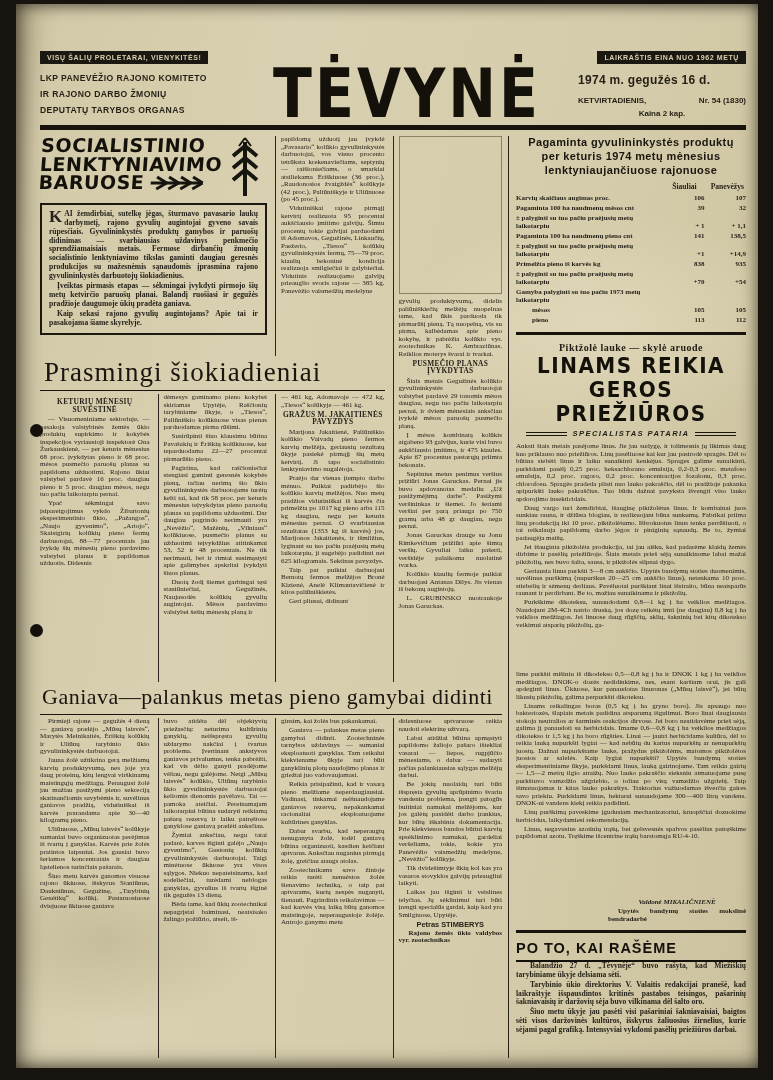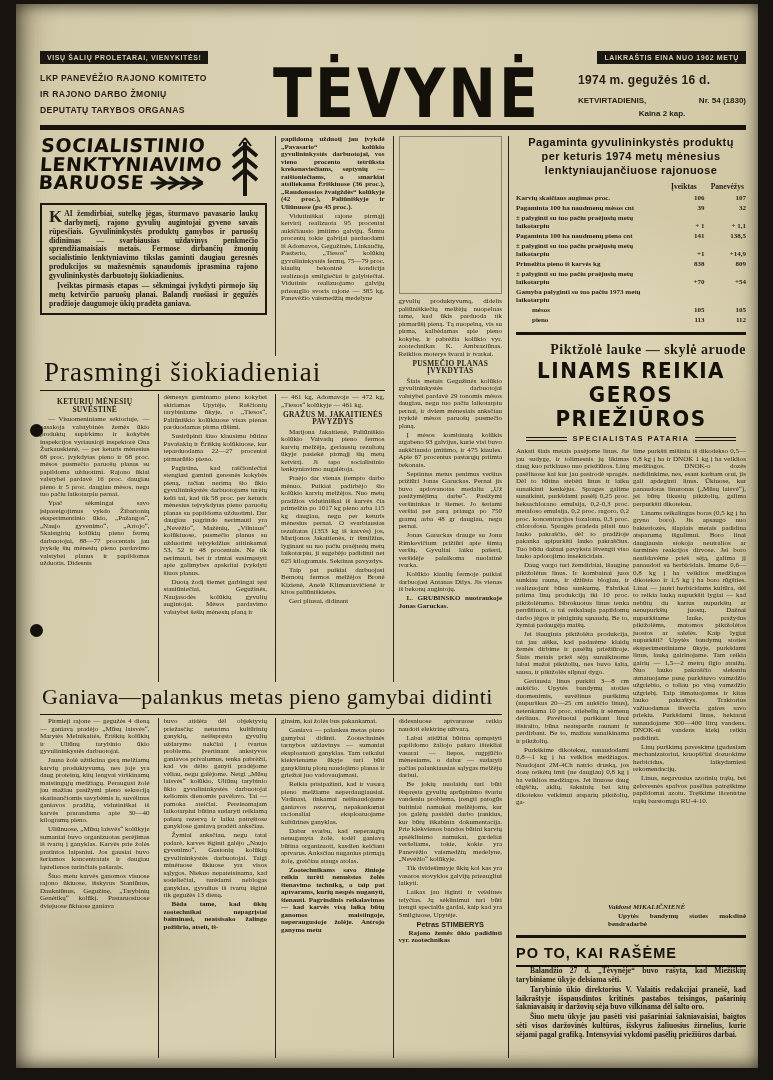--- a/index.html
+++ b/index.html
@@ -45,27 +45,27 @@
   .promo-title{font-family:"DejaVu Sans",sans-serif;font-weight:900;font-size:19px;
     line-height:.98;letter-spacing:.5px;color:#14110b;transform:skewX(-4deg);}
   .promo-title .spike-row{display:flex;align-items:center;gap:4px;}
   .promo-box{border:2px solid #1c1912;margin-top:5px;padding:5px 7px;}
   .promo-box .para{font-size:7.6px;line-height:8.8px;font-weight:bold;}
   .dc::first-letter{font-size:17px;float:left;line-height:13px;padding-right:2px;font-weight:bold;}
 
   
   .para{margin:0;font-size:7px;line-height:7.5px;text-align:justify;text-indent:8px;color:#26221a;}
   .para.ni{text-indent:0;}
-  .para.b{font-weight:bold;}
+  .para.b{font-weight:normal;}
   .para.sub{text-indent:0;text-align:center;font-weight:bold;font-size:7.4px;
     letter-spacing:.3px;margin:4px 0 3px;}
   .para.sig{text-indent:0;text-align:center;font-weight:bold;font-family:"Liberation Sans",sans-serif;
     font-size:7.4px;margin-top:4px;}
   .para.sigrole{text-indent:10px;font-weight:bold;font-size:7px;}
-  .para.it{font-style:italic;text-align:left;text-indent:0;font-weight:bold;margin-top:4px;}
+  .para.it{font-style:italic;text-align:center;text-indent:0;font-weight:bold;margin-top:4px;}
   .para+.para{margin-top:1.5px;}
 
   .col3top{grid-column:3;grid-row:1;}
   .col4block{grid-column:4;grid-row:1/4;}
   .photo{height:156px;margin-bottom:4px;border:1px solid #8b8165;
     background:
      radial-gradient(ellipse 34px 48px at 54% 38%, #d3caa9 0%, #c0b594 55%, rgba(0,0,0,0) 72%),
      radial-gradient(ellipse 20px 14px at 50% 30%, #b4a987 0%, rgba(0,0,0,0) 80%),
      radial-gradient(ellipse 60px 80px at 50% 60%, #a39874 0%, #8d8262 70%, rgba(0,0,0,0) 85%),
      radial-gradient(ellipse 90px 60px at 45% 95%, #6e male 0%, rgba(0,0,0,0) 70%),
@@ -82,27 +82,27 @@
   .stats-title{font-family:"Liberation Sans",sans-serif;font-weight:bold;font-size:11px;
     line-height:1.25;text-align:center;letter-spacing:.4px;color:#1a160f;padding:0 6px;}
   .stats-heads{display:flex;justify-content:flex-end;gap:14px;font-weight:bold;font-size:7.6px;
     margin:5px 2px 2px 0;}
   table.stats{width:100%;border-collapse:collapse;}
   table.stats td{font-size:7px;line-height:8px;vertical-align:bottom;padding:1px 0;color:#221e15;}
   td.lbl{width:64%;font-weight:bold;}
   td.lbl.ind{padding-left:16px;}
   td.val{text-align:right;font-weight:bold;width:18%;}
   .thick-rule{height:3px;background:#18140d;margin:7px 0;}
-  .kicker{text-align:right;font-weight:bold;font-size:14px;letter-spacing:.5px;margin-top:2px;}
+  .kicker{text-align:center;font-weight:bold;font-size:10px;letter-spacing:.5px;margin-top:2px;}
   .linai-head{font-family:"DejaVu Sans",sans-serif;font-weight:900;font-size:20px;line-height:1.15;
     text-align:center;letter-spacing:1.5px;color:#14110b;margin-top:3px;transform:scaleY(1.05);}
   .tagline{display:flex;align-items:center;gap:6px;margin:4px 10px 5px;}
   .tagline .line{flex:1;border-top:1px solid #1a160f;border-bottom:1px solid #1a160f;height:2px;}
-  .tagline .txt{font-family:"Liberation Sans",sans-serif;font-weight:bold;font-size:7.6px;letter-spacing:1.4px;}
-  .linai-cols{display:flex;gap:4px;height:452px;overflow:hidden;}
+  .tagline .txt{font-family:"Liberation Sans",sans-serif;font-weight:bold;font-size:7.6px;letter-spacing:1.4px;font-style:italic;}
+  .linai-cols{display:flex;gap:4px;height:452px;overflow:hidden;flex-direction:column;}
   .linai-cols>div{flex:1;}
   .poto-head{font-family:"Liberation Sans",sans-serif;font-weight:bold;font-size:14.5px;
     letter-spacing:1px;color:#14110b;border-bottom:2px solid #14110b;padding-bottom:4px;}
   .poto .para{font-size:7.6px;line-height:8.6px;font-weight:bold;text-indent:14px;}
   .wheat{flex:0 0 auto;}
 </style>
 </head>
 <body>
 
 <div class="paper">
@@ -162,20 +162,21 @@
                 <path d="M17 10 L5 20 M17 10 L29 20"></path>
                 <path d="M17 22 L5 32 M17 22 L29 32"></path>
                 <path d="M17 34 L5 44 M17 34 L29 44"></path>
                 <path d="M17 2 L11 10 M17 2 L23 10" stroke-width="2"></path>
               </g>
             </svg>
           </div>
           <div class="promo-box">
               <p class="para dc ni">KAI žemdirbiai, sutelkę jėgas, šturmavo pavasario laukų darbymetį, rajono gyvulių augintojai gyveno savais rūpesčiais. Gyvulininkystės produktų gamybos ir paruošų didinimas — svarbiausias uždavinys penkmečio sprendžiamaisiais metais. Fermose dirbančių žmonių socialistinio lenktyniavimo tikslas gaminti daugiau geresnės produkcijos su mažesnėmis sąnaudomis įprasmina rajono gyvulininkystės darbuotojų šiokiadienius.</p>
               <p class="para">Įveiktas pirmasis etapas — sėkmingai įvykdyti pirmojo šių metų ketvirčio paruošų planai. Balandį ruošiasi ir gegužės pradžioje daugumoje ūkių pradėta ganiava.</p>
+              <p class="para">Kaip sekasi rajono gyvulių augintojams? Apie tai ir pasakojama šiame skyrelyje.</p>
             </div>
         </div>
 
         <div class="col3top vr clip">
             <p class="para ni b">papildomą užduotį jau įvykdė „Pavasario“ kolūkio gyvulininkystės darbuotojai, vos vieno procento tetrūksta krekenaviečiams, septynių — raišioniečiams, o smarkiai atsiliekama Ėriškiuose (36 proc.), „Raudonosios žvaigždės“ kolūkyje (42 proc.), Paliūniškyje ir Uliūnuose (po 45 proc.).</p>
             <p class="para">Vidutiniškai rajone pirmąjį ketvirtį realizuota 95 procentai aukščiausio įmitimo galvijų. Šimtu procentų tokie galvijai parduodami iš Adomavos, Gegužinės, Linkaučių, Paežerio, „Tiesos“ kolūkių gyvulininkystės fermų, 75—79 proc. kiaulių bekoninė kondicija realizuoja smilgiečiai ir galybiečiai. Vidutinis realizuojamo galvijų prieauglio svoris rajone — 385 kg. Panevėžio vaismedžių medelyne</p>
           </div>
 
         <div class="col4block vr clip">
           <div class="photo"></div>
@@ -233,30 +234,30 @@
             <p class="para">Dabar svarbu, kad neperaugtų nenuganyta žolė, todėl ganiavą būtina organizuoti, kasdien keičiant aptvarus. Anksčiau nuganius pirmąją žolę, greičiau ataugs atolas.</p>
             <p class="para b">Zootechnikams savo žinioje reikia turėti nenuėstos žolės šienavimo techniką, o taip pat aptvarams, kurių nespės nuganyti, šienauti. Pagrindinis reikalavimas — kad karvės visą laiką būtų ganomos maistingoje, neperaugusioje žolėje. Antrojo ganymo metu</p>
           </div>
         <div class="g4 vr clip">
             <p class="para ni">didesniuose aptvaruose reikia naudoti elektrinę užtvarą.</p>
             <p class="para">Labai atidžiai būtina apmąstyti papildomo žaliojo pašaro ištekliai vasarai — liepos, rugpjūčio mėnesiams, o dabar — sudaryti pačias palankiausias sąlygas melžėjų darbui.</p>
             <p class="para">Be jokių nuolaidų turi būti išspręsta gyvulių aprūpinimo švariu vandeniu problema, įrengti patogūs buitiniai namukai melžėjoms, kur jos galėtų pasidėti darbo įrankius, kur būtų iškabinta dokumentacija. Prie kiekvienos bandos būtini karvių apsėklinimo namukai, gardeliai veršeliams, tokie, kokie yra Panevėžio vaismedžių medelyne, „Nevėžio“ kolūkyje.</p>
             <p class="para">Tik dvidešimtyje ūkių kol kas yra vasaros stovyklos galvijų prieaugliui laikyti.</p>
             <p class="para">Laikas jau išginti ir veislines telyčias. Jų sėklinimui turi būti įrengti specialūs gardai, kaip kad yra Smilgiuose, Upytėje.</p>
             <p class="para sig">Petras STIMBERYS</p>
-            <p class="para sigrole">Rajono žemės ūkio padidinti vyr. zootechnikas</p>
+            <p class="para sigrole">Rajono žemės ūkio valdybos vyr. zootechnikas</p>
           </div>
       </div>
 
       <div class="right-region">
 
         <div class="stats">
           <div class="stats-title">Pagaminta gyvulininkystės produktų per keturis 1974 metų mėnesius lenktyniaujančiuose rajonuose</div>
           <div class="stats-heads">
-            <span>Įveiktas</span>
+            <span>Šiauliai</span>
             <span>Panevėžys</span>
           </div>
           <table class="stats">
             <tbody>
                 <tr>
                   <td class="lbl">Karvių skaičiaus augimas proc.</td>
                   <td class="val">106</td>
                   <td class="val">107</td>
                 </tr>
                 <tr>
@@ -275,21 +276,21 @@
                   <td class="val">138,5</td>
                 </tr>
                 <tr>
                   <td class="lbl">± palyginti su tuo pačiu praėjusių metų laikotarpiu</td>
                   <td class="val">+1</td>
                   <td class="val">+14,9</td>
                 </tr>
                 <tr>
                   <td class="lbl">Primelžta pieno iš karvės kg</td>
                   <td class="val">838</td>
-                  <td class="val">809</td>
+                  <td class="val">935</td>
                 </tr>
                 <tr>
                   <td class="lbl">± palyginti su tuo pačiu praėjusių metų laikotarpiu</td>
                   <td class="val">+70</td>
                   <td class="val">+54</td>
                 </tr>
                 <tr>
                   <td class="lbl">Gamyba palyginti su tuo pačiu 1973 metų laikotarpiu</td>
                   <td class="val"></td>
                   <td class="val"></td>

